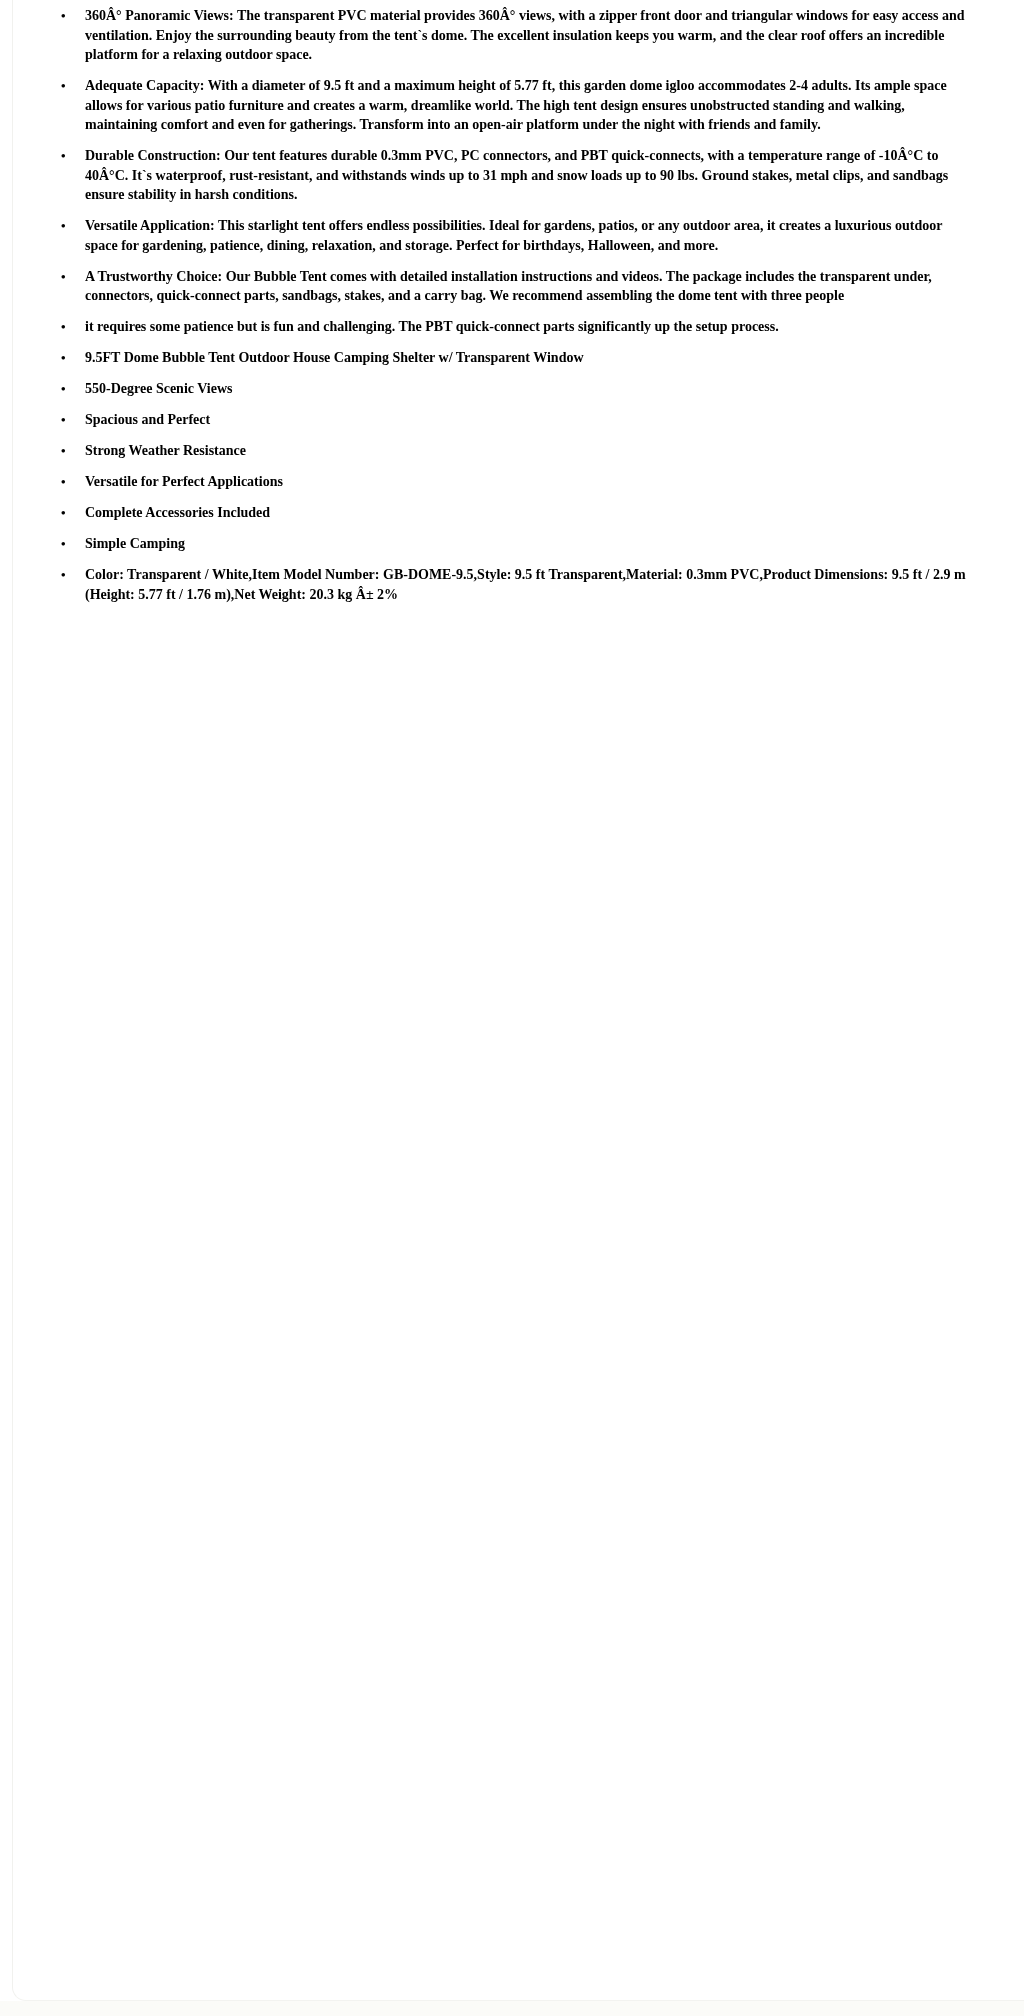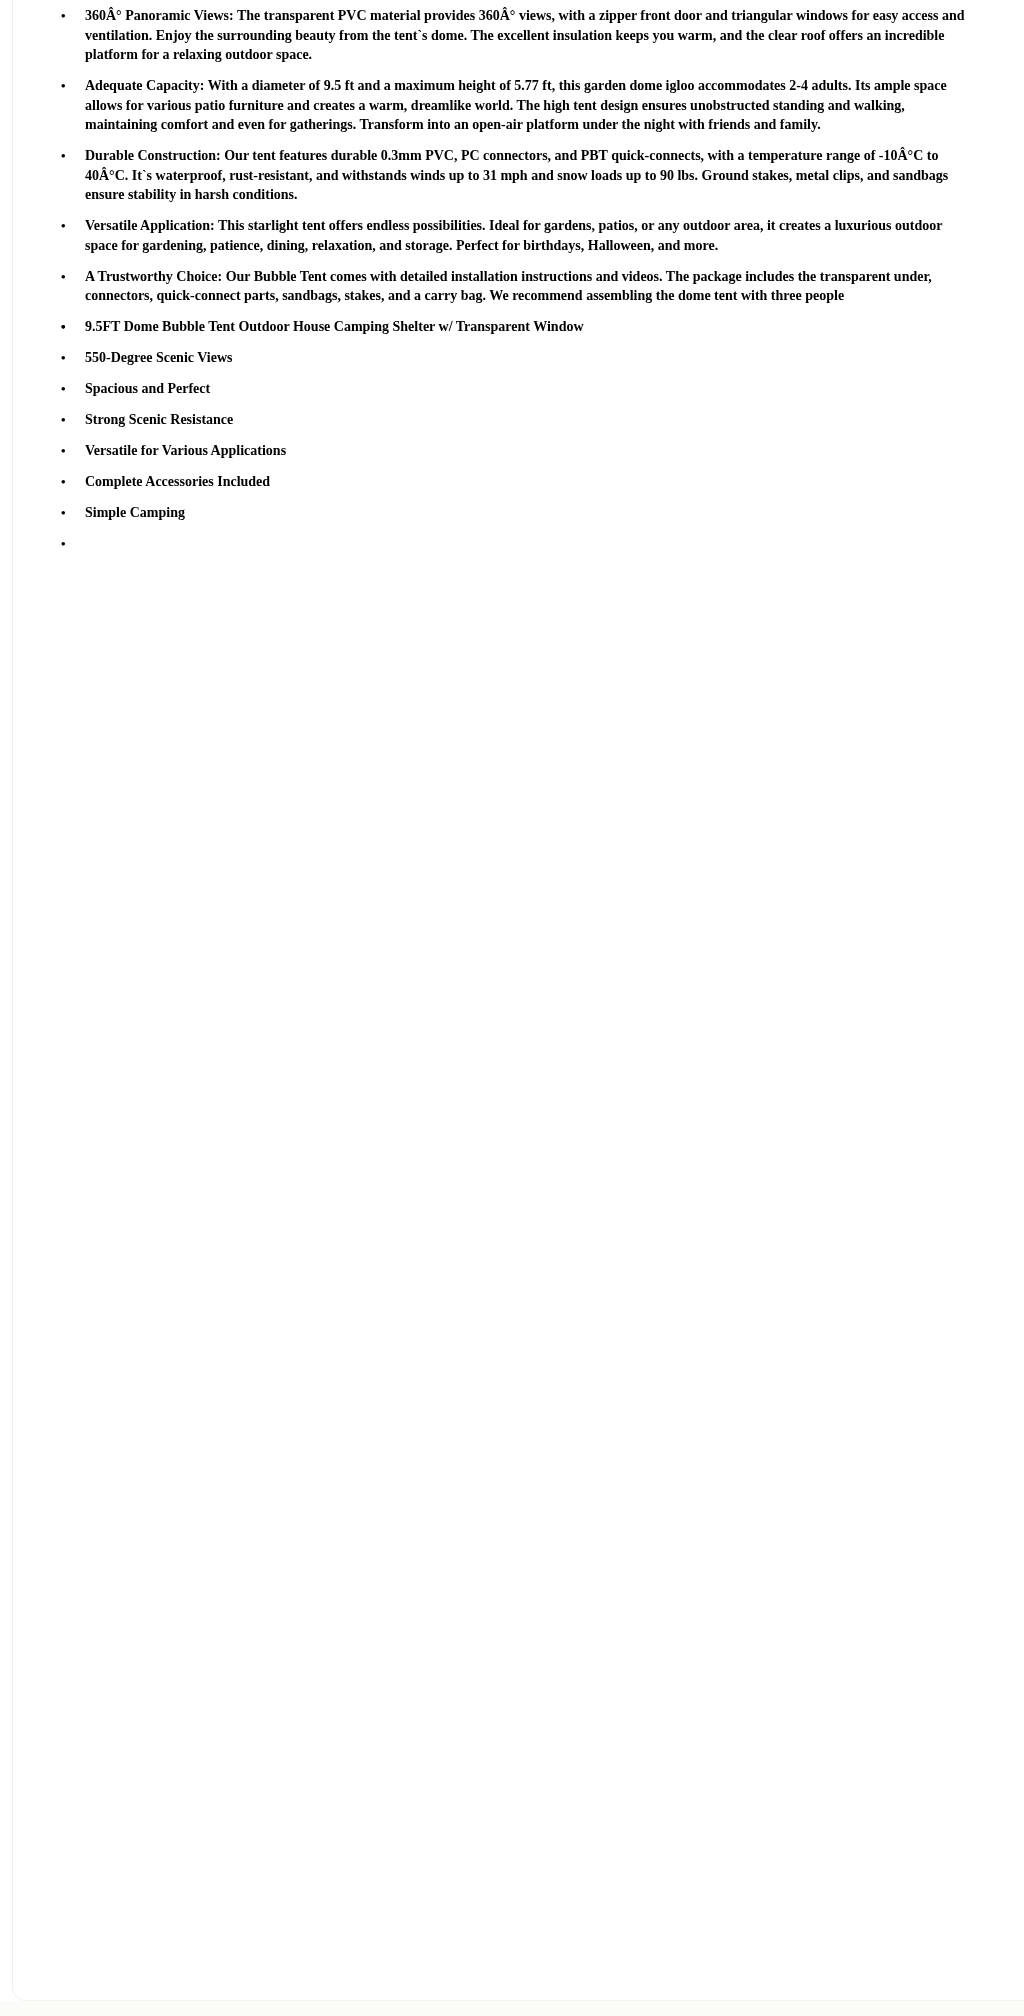--- a/index.html
+++ b/index.html
@@ -82,45 +82,47 @@
   <li>
     <span class="bullet">•</span>
     <span class="li-text">Versatile Application: This starlight tent offers endless possibilities. Ideal for gardens, patios, or any outdoor area, it creates a luxurious outdoor space for gardening, patience, dining, relaxation, and storage. Perfect for birthdays, Halloween, and more.</span>
   </li>
   <li>
     <span class="bullet">•</span>
     <span class="li-text">A Trustworthy Choice: Our Bubble Tent comes with detailed installation instructions and videos. The package includes the transparent under, connectors, quick-connect parts, sandbags, stakes, and a carry bag. We recommend assembling the dome tent with three people</span>
   </li>
   <li>
     <span class="bullet">•</span>
+    <span class="li-text">it requires some patience but is fun and challenging. The PBT quick-connect parts significantly up the setup process.</span>
   </li>
   <li>
     <span class="bullet">•</span>
     <span class="li-text">9.5FT Dome Bubble Tent Outdoor House Camping Shelter w/ Transparent Window</span>
   </li>
   <li>
     <span class="bullet">•</span>
     <span class="li-text">550-Degree Scenic Views</span>
   </li>
   <li>
     <span class="bullet">•</span>
     <span class="li-text">Spacious and Perfect</span>
   </li>
   <li>
     <span class="bullet">•</span>
-    <span class="li-text">Strong Scenic Resistance</span>
+    <span class="li-text">Strong Weather Resistance</span>
   </li>
   <li>
     <span class="bullet">•</span>
-    <span class="li-text">Versatile for Various Applications</span>
+    <span class="li-text">Versatile for Perfect Applications</span>
   </li>
   <li>
     <span class="bullet">•</span>
     <span class="li-text">Complete Accessories Included</span>
   </li>
   <li>
     <span class="bullet">•</span>
     <span class="li-text">Simple Camping</span>
   </li>
   <li>
     <span class="bullet">•</span>
+    <span class="li-text">Color: Transparent / White,Item Model Number: GB-DOME-9.5,Style: 9.5 ft Transparent,Material: 0.3mm PVC,Product Dimensions: 9.5 ft / 2.9 m (Height: 5.77 ft / 1.76 m),Net Weight: 20.3 kg Â± 2%</span>
   </li>
 </ul>
 
 </body></html>

